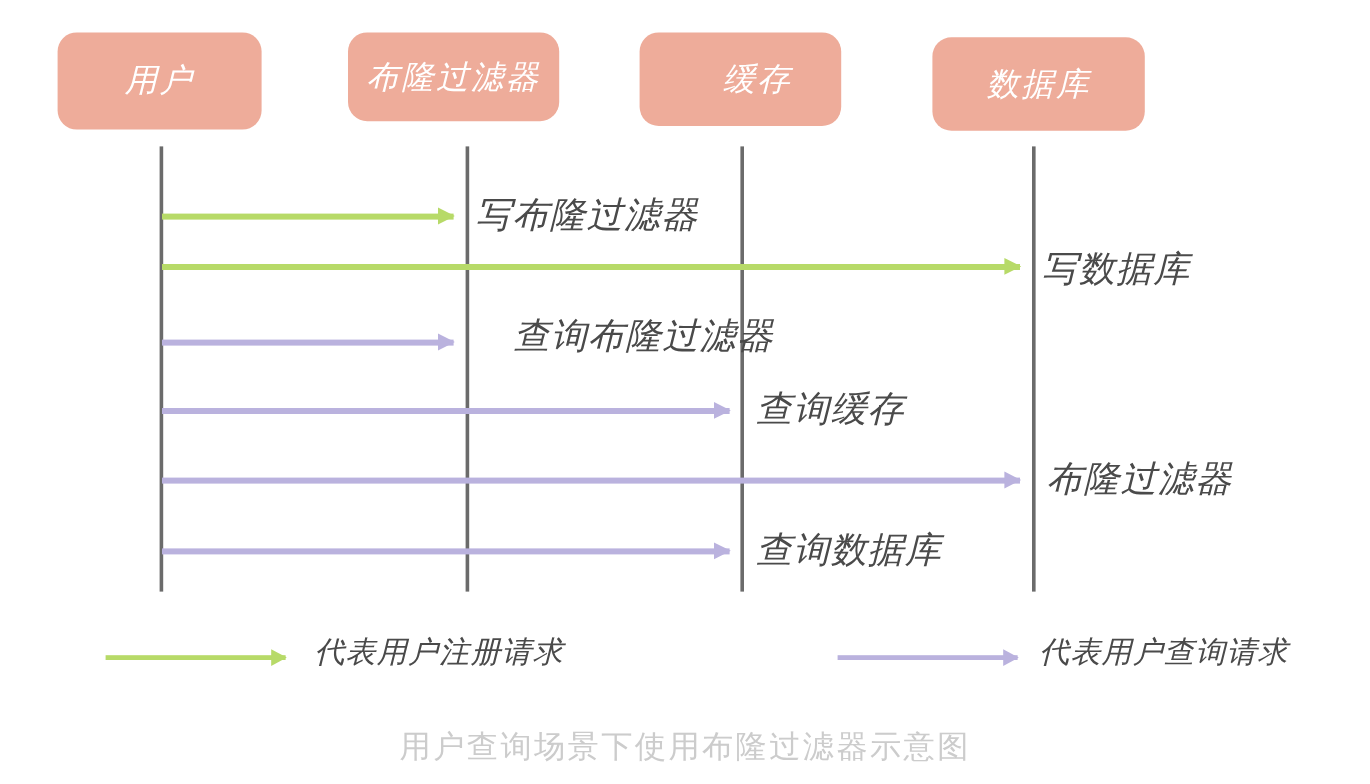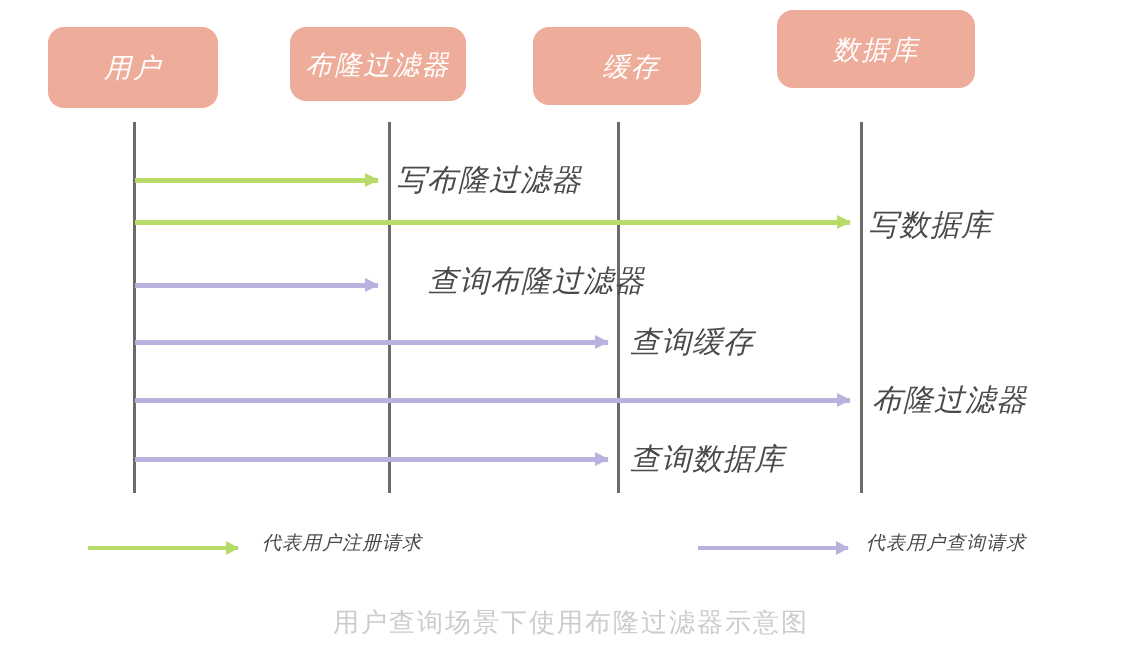--- a/index.html
+++ b/index.html
@@ -104,22 +104,22 @@
     border-bottom: 7px solid transparent;
   }
   .legend-arrow.green .shaft { background: #b7da68; }
   .legend-arrow.green .head  { border-left: 13px solid #b7da68; }
   .legend-arrow.purple .shaft { background: #bab2de; }
   .legend-arrow.purple .head  { border-left: 13px solid #bab2de; }
 
   .legend-label {
     position: absolute;
     color: #4a4a4a;
-    font-size: 19px;
-    font-family: Liberation Sans, sans-serif;
+    font-size: 25px;
+    font-family: Liberation Mono, monospace;
     font-style: italic;
     white-space: nowrap;
     line-height: 1;
     letter-spacing: 1px;
   }
 
   
   .caption {
     position: absolute;
     left: 0;
@@ -142,21 +142,21 @@
   </div>
 
   <div class="actor-box" style="left:290px; top:27px; width:176px; height:74px;">
     <span class="actor-label">布隆过滤器</span>
   </div>
 
   <div class="actor-box" style="left:533px; top:27px; width:168px; height:78px;padding-left:28px;">
     <span class="actor-label">缓存</span>
   </div>
 
-  <div class="actor-box" style="left:777px; top:10px; width:198px; height:78px;">
+  <div class="actor-box" style="left:777px; top:31px; width:177px; height:78px;">
     <span class="actor-label">数据库</span>
   </div>
 
   <div class="lifeline" style="left:133px; top:122px; height:371px;"></div>
   <div class="lifeline" style="left:388px; top:122px; height:371px;"></div>
   <div class="lifeline" style="left:617px; top:122px; height:371px;"></div>
   <div class="lifeline" style="left:860px; top:122px; height:371px;"></div>
 
   <div class="msg-arrow green" style="left:135px; top:178px; width:243px;">
     <div class="shaft"></div>

